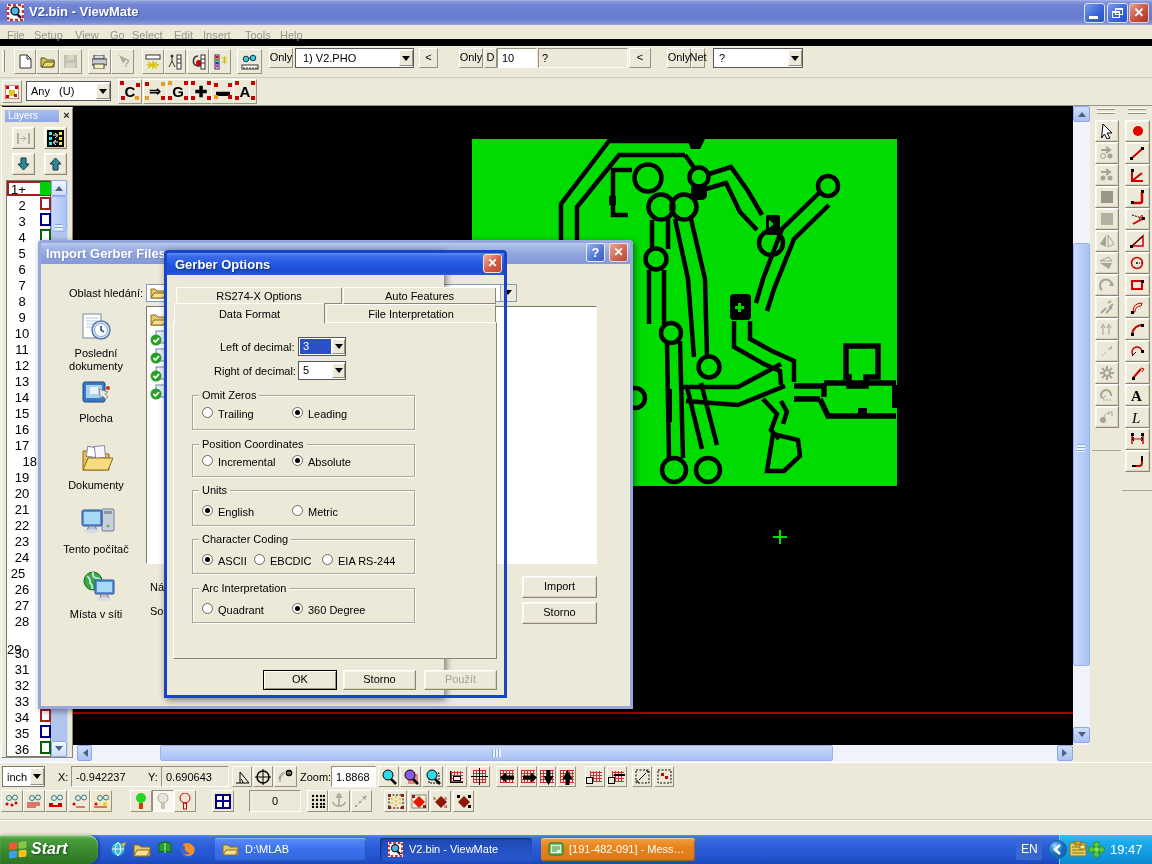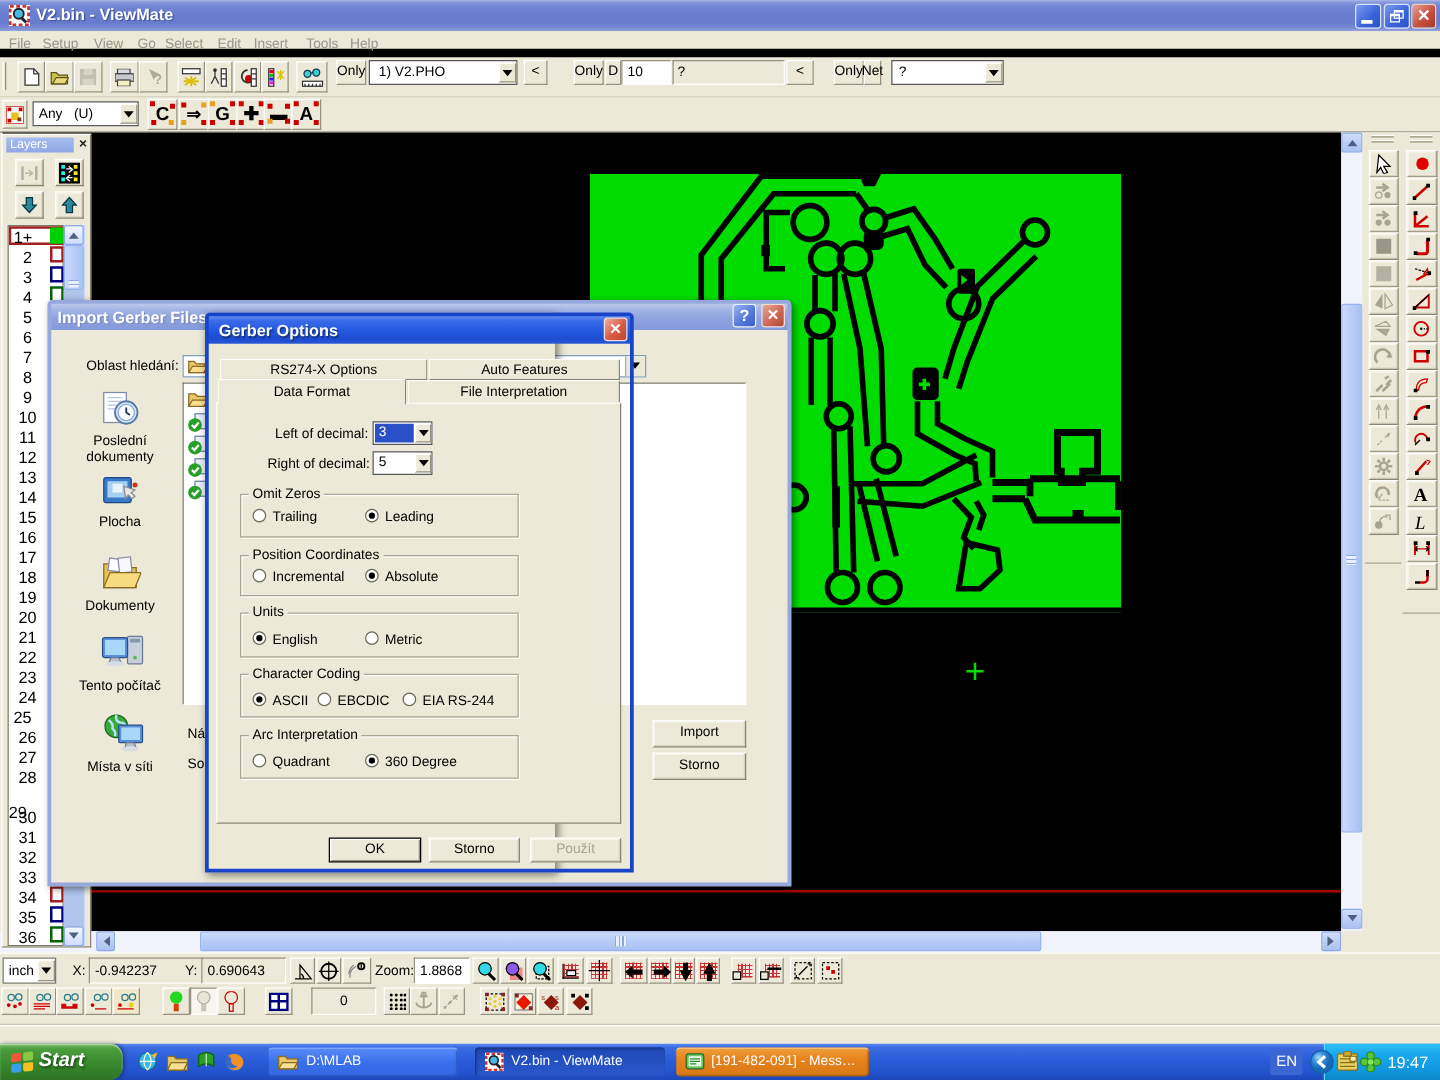--- a/index.html
+++ b/index.html
@@ -577,21 +577,21 @@
   <div class="b" style="left:5px;top:266px;width:30px;font-size:13px;text-align:center">13</div>
   <div class="b" style="left:38px;top:265px;width:11px;height:13px;background:#fff;border:2px solid #a02020"></div>
   <div class="b" style="left:5px;top:282px;width:30px;font-size:13px;text-align:center">14</div>
   <div class="b" style="left:38px;top:281px;width:11px;height:13px;background:#fff;border:2px solid #000080"></div>
   <div class="b" style="left:5px;top:298px;width:30px;font-size:13px;text-align:center">15</div>
   <div class="b" style="left:38px;top:297px;width:11px;height:13px;background:#fff;border:2px solid #006400"></div>
   <div class="b" style="left:5px;top:314px;width:30px;font-size:13px;text-align:center">16</div>
   <div class="b" style="left:38px;top:313px;width:11px;height:13px;background:#fff;border:2px solid #a02020"></div>
   <div class="b" style="left:5px;top:330px;width:30px;font-size:13px;text-align:center">17</div>
   <div class="b" style="left:38px;top:329px;width:11px;height:13px;background:#fff;border:2px solid #000080"></div>
-  <div class="b" style="left:5px;top:346px;width:30px;font-size:13px;text-align:center">18</div>
+  <div class="b" style="left:5px;top:346px;width:30px;font-size:13px;text-align:right">18</div>
   <div class="b" style="left:38px;top:345px;width:11px;height:13px;background:#fff;border:2px solid #a02020"></div>
   <div class="b" style="left:5px;top:362px;width:30px;font-size:13px;text-align:center">19</div>
   <div class="b" style="left:38px;top:361px;width:11px;height:13px;background:#fff;border:2px solid #000080"></div>
   <div class="b" style="left:5px;top:378px;width:30px;font-size:13px;text-align:center">20</div>
   <div class="b" style="left:38px;top:377px;width:11px;height:13px;background:#fff;border:2px solid #006400"></div>
   <div class="b" style="left:5px;top:394px;width:30px;font-size:13px;text-align:center">21</div>
   <div class="b" style="left:38px;top:393px;width:11px;height:13px;background:#fff;border:2px solid #a02020"></div>
   <div class="b" style="left:5px;top:410px;width:30px;font-size:13px;text-align:center">22</div>
   <div class="b" style="left:38px;top:409px;width:11px;height:13px;background:#fff;border:2px solid #000080"></div>
   <div class="b" style="left:5px;top:426px;width:30px;font-size:13px;text-align:center">23</div>

